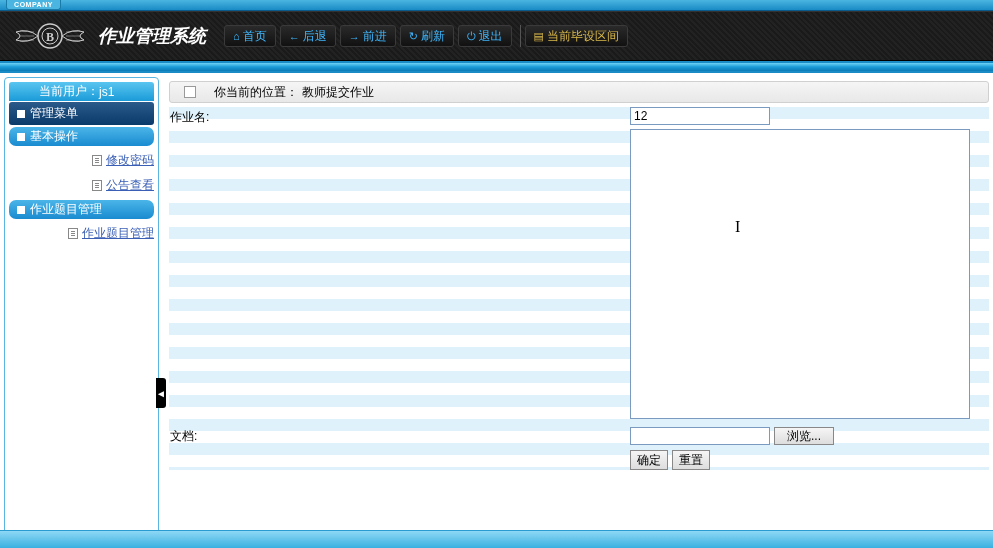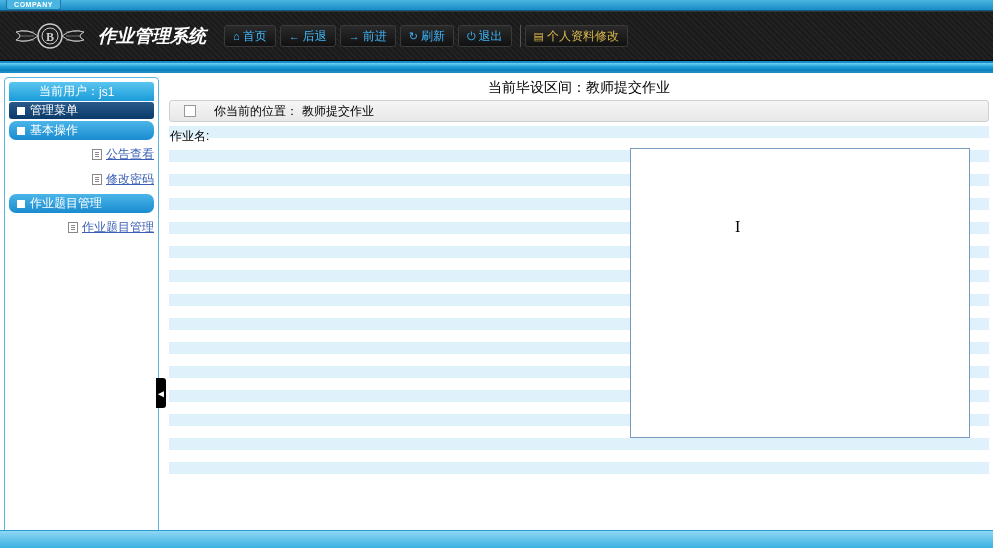--- a/index.html
+++ b/index.html
@@ -22,21 +22,21 @@
 
 
 .blue-strip { height: 12px; background: linear-gradient(#6ed2f5, #1a9bd8 50%, #0a7ab5); border-top: 2px solid #1a8bc5; border-bottom: 2px solid #1a8bc5; }
 
 
 .layout { display: flex; height: calc(100% - 73px); position: relative; }
 
 
 .sidebar { width: 155px; background: #fff; border: 1px solid #5ab5e0; border-radius: 4px; margin: 4px 0 4px 4px; padding: 4px; height: fit-content; min-height: 465px; position: relative; text-align: right; }
 .user-bar { height: 19px; background: linear-gradient(#5ac5f0, #1a9bd8); border-radius: 3px 3px 0 0; color: #fff; font-size: 12px; display: flex; align-items: center; padding-left: 30px; margin-bottom: 1px; }
-.menu-title { height: 17px; background: linear-gradient(#2a5a8a, #0a3a6a); color: #fff; font-size: 12px; display: flex; align-items: center; padding-left: 8px; border-radius: 3px; margin-bottom: 2px; }
+.menu-title { height: 23px; background: linear-gradient(#2a5a8a, #0a3a6a); color: #fff; font-size: 12px; display: flex; align-items: center; padding-left: 8px; border-radius: 3px; margin-bottom: 2px; }
 .menu-title .sq { width: 8px; height: 8px; background: #fff; margin-right: 5px; }
 .section-head { height: 19px; background: linear-gradient(#4ab5e8, #1a8bd0); color: #fff; font-size: 12px; display: flex; align-items: center; padding-left: 8px; border-radius: 7px; margin: 2px 0; }
 .section-head .sq { width: 8px; height: 8px; background: #fff; margin-right: 5px; }
 .menu-item { padding: 4px 0 4px 22px; font-size: 12px; }
 .menu-item a { color: #3a5fb5; text-decoration: underline; cursor: pointer; }
 .menu-item .doc-ico { display: inline-block; width: 10px; height: 11px; border: 1px solid #888; background: #fff; margin-right: 4px; vertical-align: -2px; position: relative; }
 .menu-item .doc-ico::after { content: ""; position: absolute; left: 2px; top: 2px; width: 4px; height: 1px; background: #888; box-shadow: 0 2px #888, 0 4px #888; }
 
 
 .collapse-handle { position: absolute; left: 156px; top: 305px; width: 10px; height: 30px; background: #000; color: #fff; font-size: 10px; display: flex; align-items: center; justify-content: center; cursor: pointer; z-index: 5; border-radius: 0 3px 3px 0; }
@@ -114,21 +114,21 @@
         <span class="glyph">↻</span>
         <span>刷新</span>
       </div>
     <div class="nav-btn">
         <span class="glyph">⏻</span>
         <span>退出</span>
       </div>
     <div class="nav-sep"></div>
     <div class="nav-btn alt">
         <span class="glyph">▤</span>
-        <span>个人资料修改</span>
+        <span>当前毕设区间</span>
       </div>
   </div>
 </div>
 
 <div class="blue-strip"></div>
 
 <div class="layout">
 
   <div class="sidebar">
     <div class="user-bar">
@@ -137,48 +137,57 @@
       </div>
     <div class="menu-title">
         <span class="sq"></span>
         <span>管理菜单</span>
       </div>
 
     <div class="section-head">
         <span class="sq"></span>
         <span>基本操作</span>
       </div>
+    <div class="menu-item"><span class="doc-ico"></span><a>修改密码</a></div>
     <div class="menu-item"><span class="doc-ico"></span><a>公告查看</a></div>
-    <div class="menu-item"><span class="doc-ico"></span><a>修改密码</a></div>
 
     <div class="section-head">
         <span class="sq"></span>
         <span>作业题目管理</span>
       </div>
     <div class="menu-item"><span class="doc-ico"></span><a>作业题目管理</a></div>
   </div>
 
   <div class="collapse-handle">◄</div>
 
   <div class="content">
-    <div class="status-header">当前毕设区间：教师提交作业</div>
 
     <div class="loc-bar">
       <span class="loc-ico"></span>
       <b>你当前的位置：</b>
       <span>教师提交作业</span>
     </div>
 
     <div class="form-area">
       <div class="form-row">
         <div class="form-label">作业名:</div>
+        <div class="form-field"><input type="text" value="12" style=""></div>
       </div>
       <div class="form-row">
         <div class="form-label"></div>
         <div class="form-field textarea-wrap"><textarea style=""></textarea></div>
+      </div>
+      <div class="file-row">
+        <div class="form-label">文档:</div>
+        <div class="file-input"></div>
+        <button class="browse-btn">浏览...</button>
+      </div>
+      <div class="btn-row">
+        <button class="form-btn">确定</button>
+        <button class="form-btn">重置</button>
       </div>
     </div>
   </div>
 
 </div>
 
 <div class="text-cursor">I</div>
 
 <div class="bottom-bar"></div>
 

